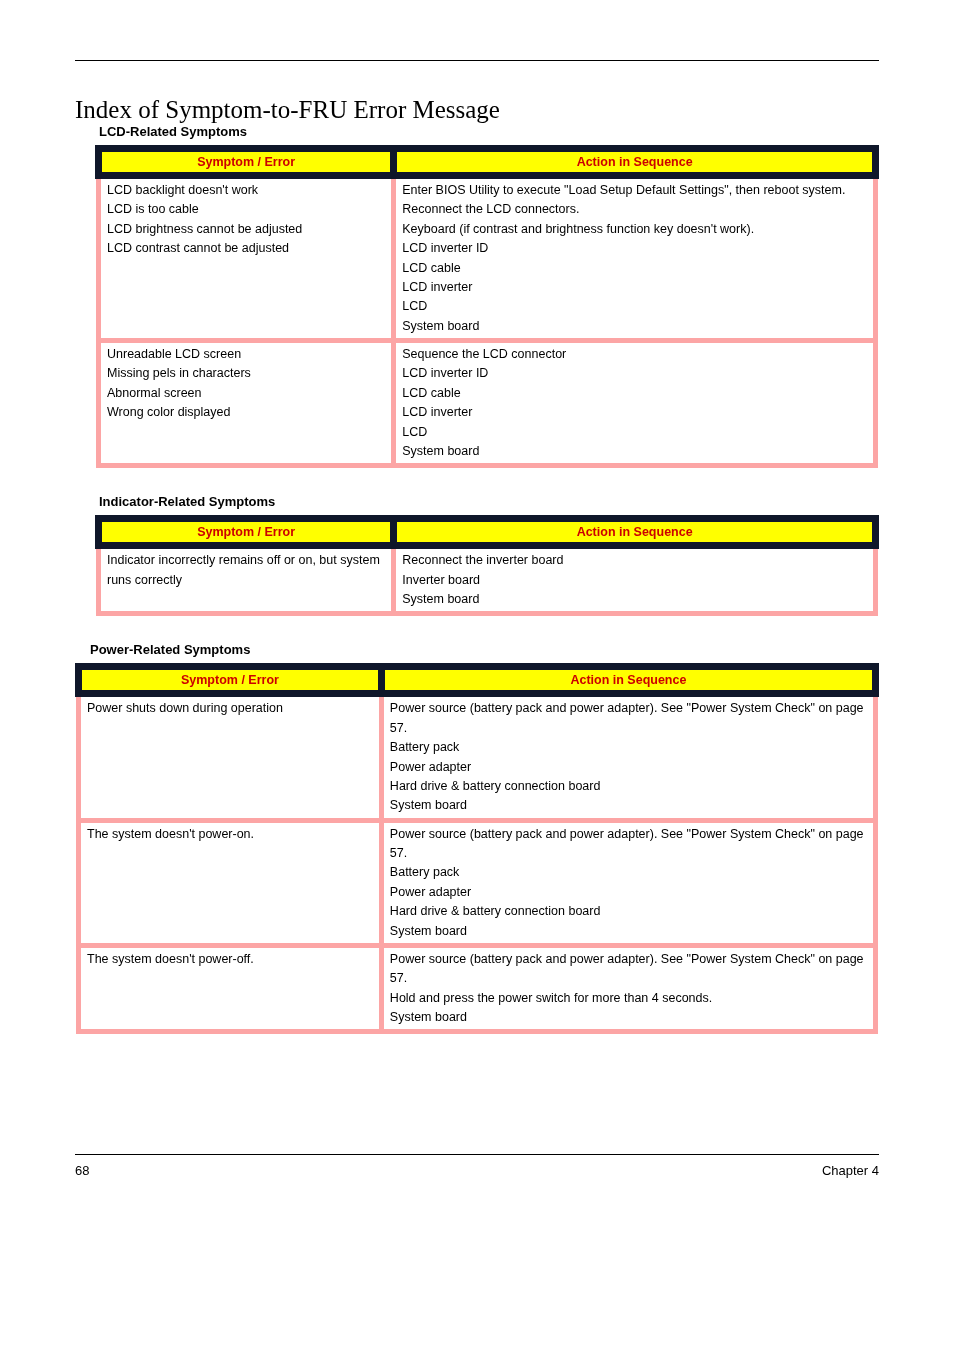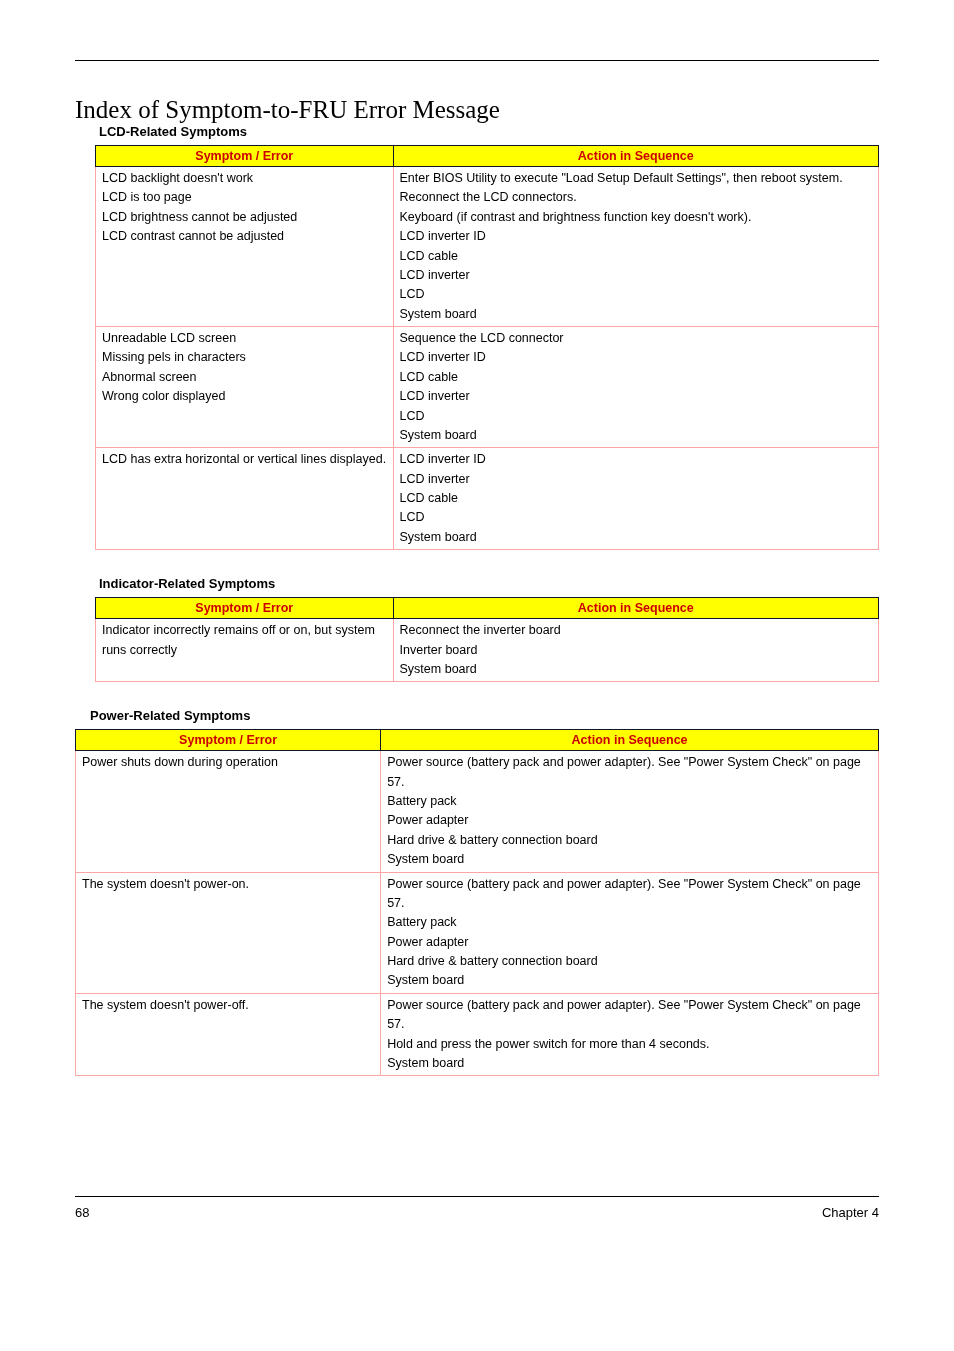--- a/index.html
+++ b/index.html
@@ -30,29 +30,29 @@
     }
     .symptom-table {
       border-collapse: collapse;
       width: 100%;
       margin-bottom: 26px;
       margin-left: 20px;
       width: calc(100% - 20px);
     }
     .symptom-table th {
       background: #ffff00;
-      border: 1px solid #0f172a;
+      border: 7px solid #0f172a;
       padding: 3px 6px;
       font-size: 12.5px;
       font-weight: bold;
       color: #cc0000;
       text-align: center;
     }
     .symptom-table td {
-      border: 1px solid #fca5a5;
+      border: 5px solid #fca5a5;
       padding: 2px 6px;
       font-size: 12.5px;
       vertical-align: top;
     }
     .symptom-table td.col-symptom {
       width: 38%;
     }
     .action-line {
       display: block;
       line-height: 1.55;
@@ -80,21 +80,21 @@
   <thead>
     <tr>
       <th>Symptom / Error</th>
       <th>Action in Sequence</th>
     </tr>
   </thead>
   <tbody>
     <tr>
       <td class="col-symptom">
         <span class="action-line">LCD backlight doesn't work</span>
-        <span class="action-line">LCD is too page</span>
+        <span class="action-line">LCD is too cable</span>
         <span class="action-line">LCD brightness cannot be adjusted</span>
         <span class="action-line">LCD contrast cannot be adjusted</span>
       </td>
       <td>
         <span class="action-line">Enter BIOS Utility to execute "Load Setup Default Settings", then reboot system.</span>
         <span class="action-line">Reconnect the LCD connectors.</span>
         <span class="action-line">Keyboard (if contrast and brightness function key doesn't work).</span>
         <span class="action-line">LCD inverter ID</span>
         <span class="action-line">LCD cable</span>
         <span class="action-line">LCD inverter</span>
@@ -107,32 +107,20 @@
         <span class="action-line">Unreadable LCD screen</span>
         <span class="action-line">Missing pels in characters</span>
         <span class="action-line">Abnormal screen</span>
         <span class="action-line">Wrong color displayed</span>
       </td>
       <td>
         <span class="action-line">Sequence the LCD connector</span>
         <span class="action-line">LCD inverter ID</span>
         <span class="action-line">LCD cable</span>
         <span class="action-line">LCD inverter</span>
-        <span class="action-line">LCD</span>
-        <span class="action-line">System board</span>
-      </td>
-    </tr>
-    <tr>
-      <td class="col-symptom">
-        <span class="action-line">LCD has extra horizontal or vertical lines displayed.</span>
-      </td>
-      <td>
-        <span class="action-line">LCD inverter ID</span>
-        <span class="action-line">LCD inverter</span>
-        <span class="action-line">LCD cable</span>
         <span class="action-line">LCD</span>
         <span class="action-line">System board</span>
       </td>
     </tr>
   </tbody>
 </table>
 
 <div class="section-heading">Indicator-Related Symptoms</div>
 <table class="symptom-table">
   <thead>

